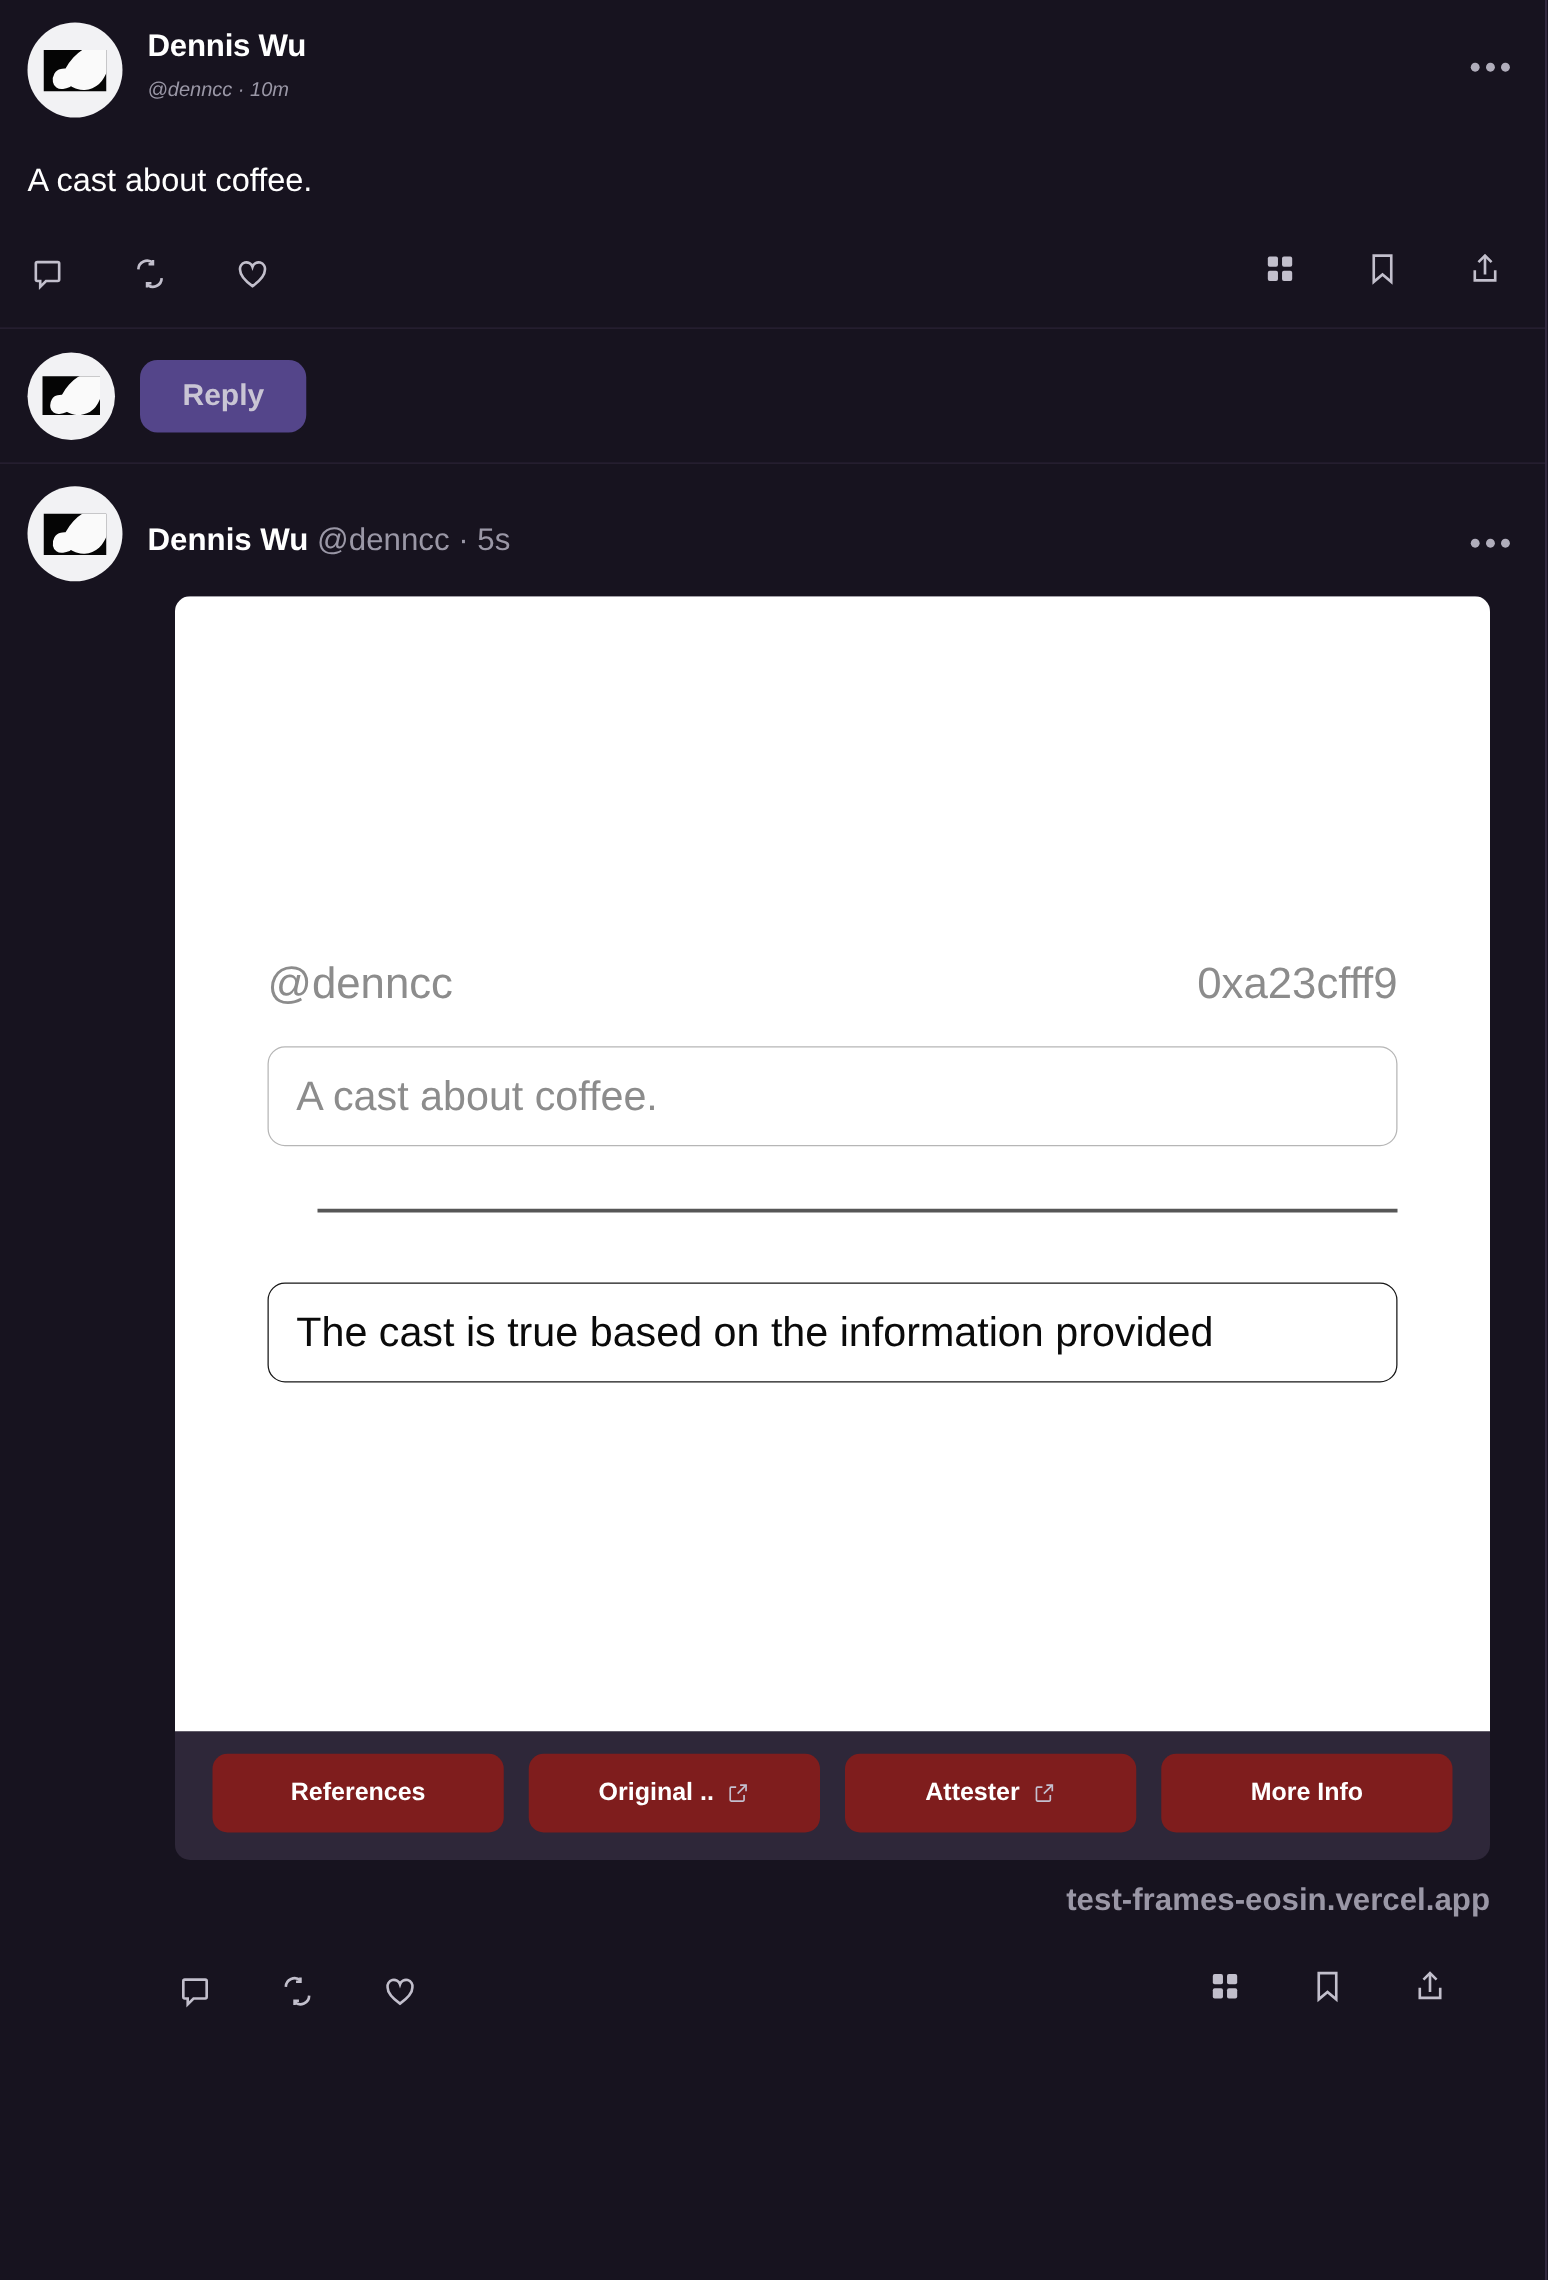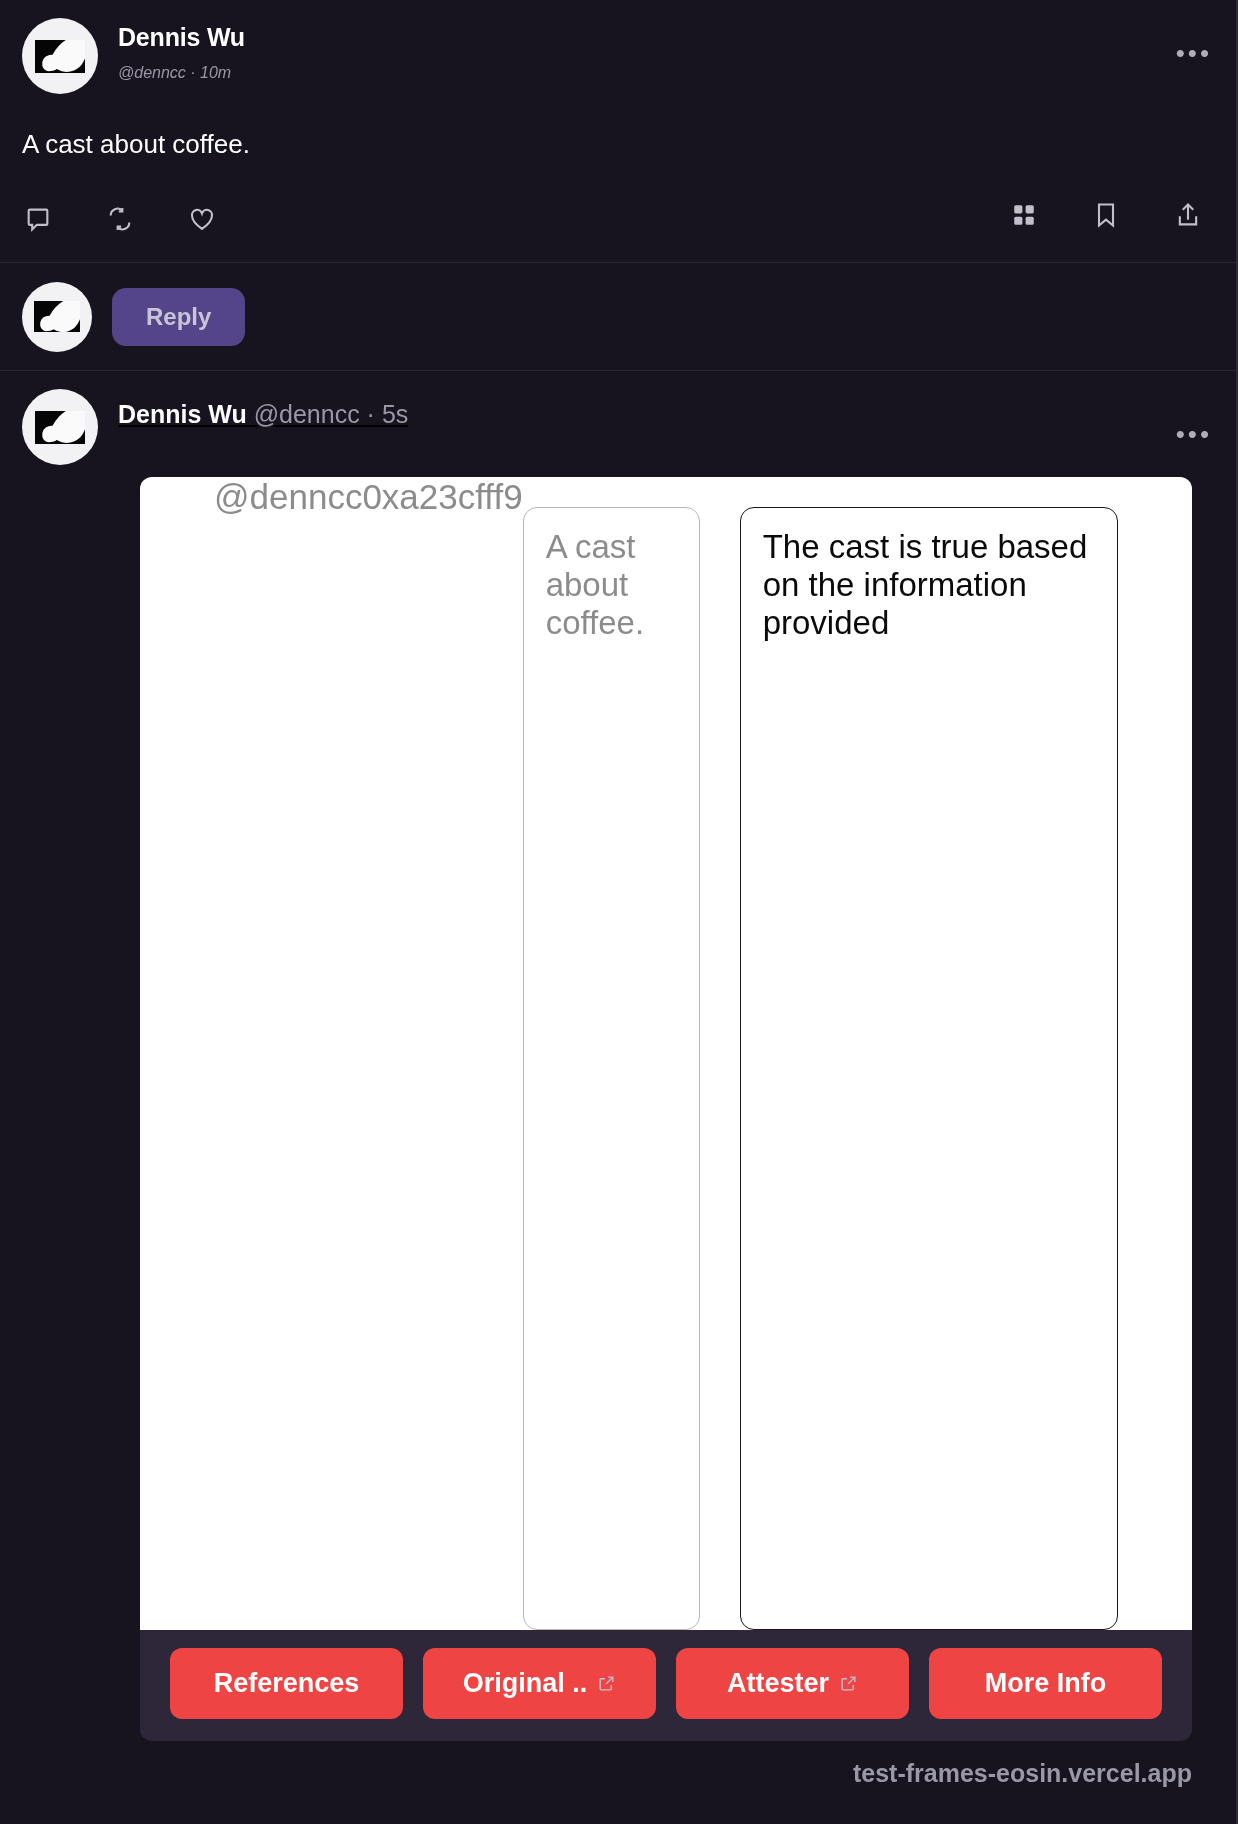--- a/index.html
+++ b/index.html
@@ -141,21 +141,21 @@
     font-weight: bold;
     border: none;
     border-radius: 14px;
     padding: 15px 34px;
     cursor: pointer;
     font-family: "Liberation Sans", sans-serif;
   }
 
   
   .reply-cast { padding: 18px 22px 0 22px; position: relative; }
-  .reply-head { display: flex; align-items: flex-start; gap: 20px; text-decoration: underline; }
+  .reply-head { display: flex; align-items: center; gap: 20px; }
   .reply-cast .avatar { width: 76px; height: 76px; }
   .reply-cast .avatar .plate { width: 50px; height: 33px; }
   .reply-name-line {
     padding-top: 10px;
     font-size: 25px;
     line-height: 30px;
   }
   .reply-name-line .nm { color: #fff; font-weight: bold; }
   .reply-name-line .hd { color: #9a97a6; }
   .reply-more {
@@ -171,24 +171,24 @@
 
   
   .frame-wrap {
     margin: 12px 22px 0 118px;
     border-radius: 12px;
     overflow: hidden;
     background: #2e2739;
   }
   .frame-image {
     background: #ffffff;
-    height: 1153px;
+    height: 908px;
     padding: 0 74px;
     display: flex;
-    flex-direction: row;
+    flex-direction: column;
     justify-content: center;
   }
   .frame-row {
     display: flex;
     justify-content: space-between;
     align-items: baseline;
   }
   .fr-label-gray { color: #8c8c8c; font-size: 35px; font-family: "Liberation Sans", sans-serif; }
   .fr-label-black { color: #0a0a0a; font-size: 35px; font-family: "Liberation Sans", sans-serif; }
   .fr-box {
@@ -212,25 +212,25 @@
   .fr-spacer-a { height: 26px; }
   .fr-top-pad { height: 10px; }
 
   .frame-actions {
     display: flex;
     gap: 20px;
     padding: 18px 30px 22px 30px;
   }
   .frame-btn {
     flex: 1;
-    background: #ef4444;
+    background: #7f1d1d;
     border: none;
     border-radius: 12px;
     color: #ffffff;
-    font-size: 27px;
+    font-size: 20px;
     font-weight: bold;
     padding: 20px 0;
     cursor: pointer;
     display: flex;
     align-items: center;
     justify-content: center;
     gap: 10px;
     font-family: "Liberation Sans", sans-serif;
   }
   .ext-icon { display: inline-flex; }

